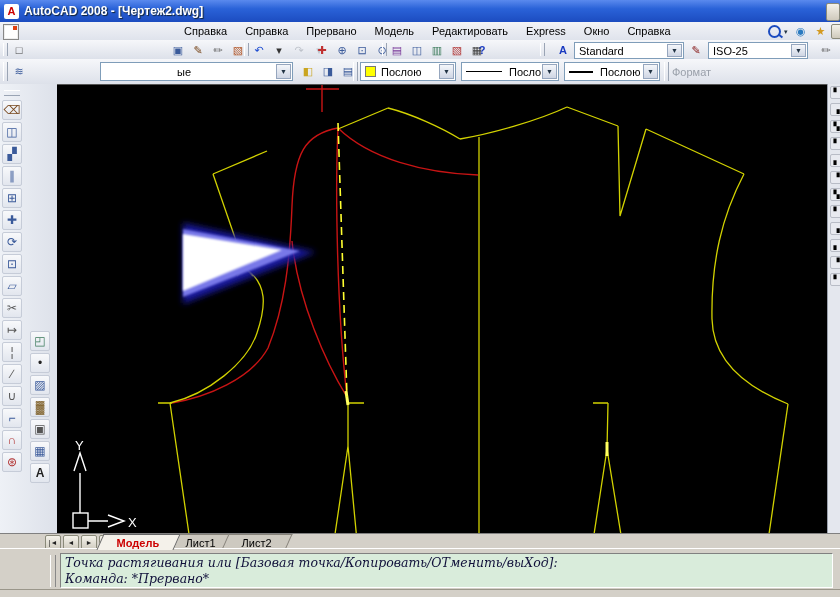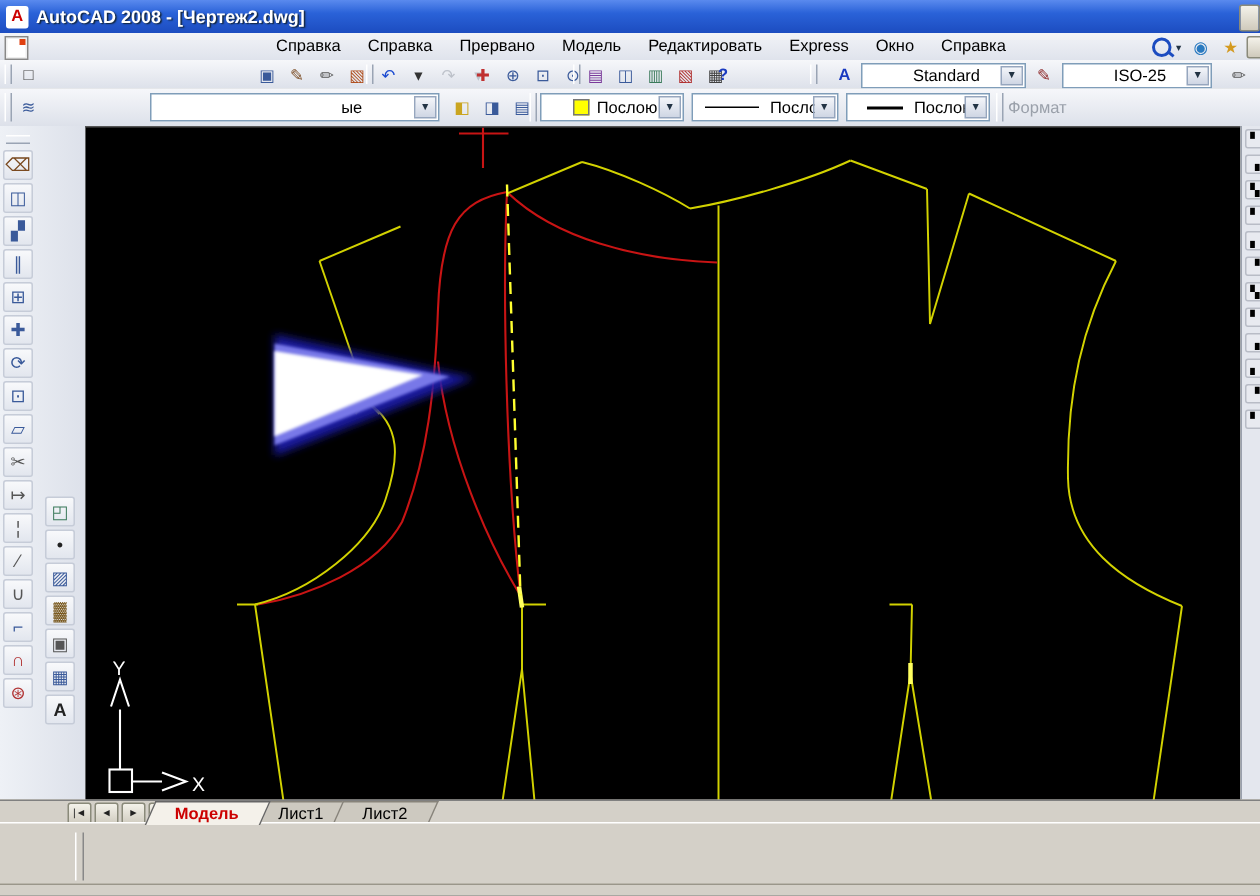--- a/index.html
+++ b/index.html
@@ -27,21 +27,21 @@
   .tb2{top:40px;height:19px;border-bottom:1px solid #c2c8d4;}
   .tb3{top:59px;height:25px;border-bottom:1px solid #9aa0ac;}
   .grip{position:absolute;top:3px;bottom:3px;width:3px;border-left:1px solid #fff;border-right:1px solid #9aa4b4;}
   .tbgroup{position:absolute;top:1px;display:flex;align-items:center;}
   .tbi{display:inline-flex;width:16px;height:16px;align-items:center;justify-content:center;
     font-size:11px;margin:0 1px;border:1px solid transparent;border-radius:2px;background:transparent;cursor:default;}
   .tbi.bold{font-weight:bold;}
   .tbi.dis{opacity:.55;}
   .mini .tbi{width:11px;height:11px;font-size:8px;margin:2px 0;border:1px solid #b8bcc6;background:#e8eaf0;}
   .combo{position:absolute;top:2px;height:17px;background:#fff;border:1px solid #7f9db9;font-size:11px;
-    display:flex;align-items:center;padding-left:4px;box-sizing:border-box;overflow:hidden;justify-content:center;}
+    display:flex;align-items:center;padding-left:4px;box-sizing:border-box;overflow:hidden;}
   .tb3 .combo{top:3px;height:19px;}
   .combo .arrow{position:absolute;right:1px;top:1px;bottom:1px;width:15px;
     background:linear-gradient(#f4f6fa,#cfd6e4);border:1px solid #96a6be;box-sizing:border-box;
     display:flex;align-items:center;justify-content:center;font-size:7px;color:#234;}
   .swatch{width:9px;height:9px;background:#ffff00;border:1px solid #777;margin-right:5px;flex:0 0 auto;}
   .ltline{display:inline-block;width:36px;height:1px;background:#000;margin-right:7px;flex:0 0 auto;}
   .disabled-combo{color:#9aa0aa;font-size:11px;position:absolute;top:7px;}
   
   .searchbox{position:absolute;left:598px;top:2px;width:168px;height:15px;border:1px solid #7f9db9;background:#fff;
     font-size:10px;color:#777;padding:0 3px;box-sizing:border-box;font-family:"Liberation Sans",sans-serif;}
@@ -335,16 +335,20 @@
         </div>
       <div class="tab">
           <span>Лист2</span>
         </div>
     </div>
   </div>
 
   <div class="cmdsep"></div>
   <div class="cmdwrap">
     <div class="cmdgrip"></div>
+    <div class="cmdbox">
+      <div>Точка растягивания или [Базовая точка/Копировать/ОТменить/выХод]:</div>
+      <div>Команда: *Прервано*</div>
+    </div>
   </div>
   <div class="bottomstrip"></div>
 
 </div>
 
 </body></html>

